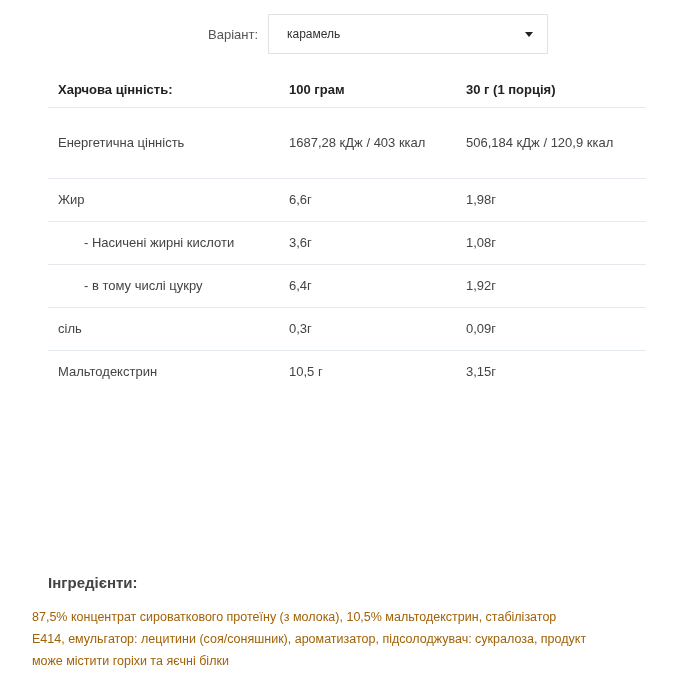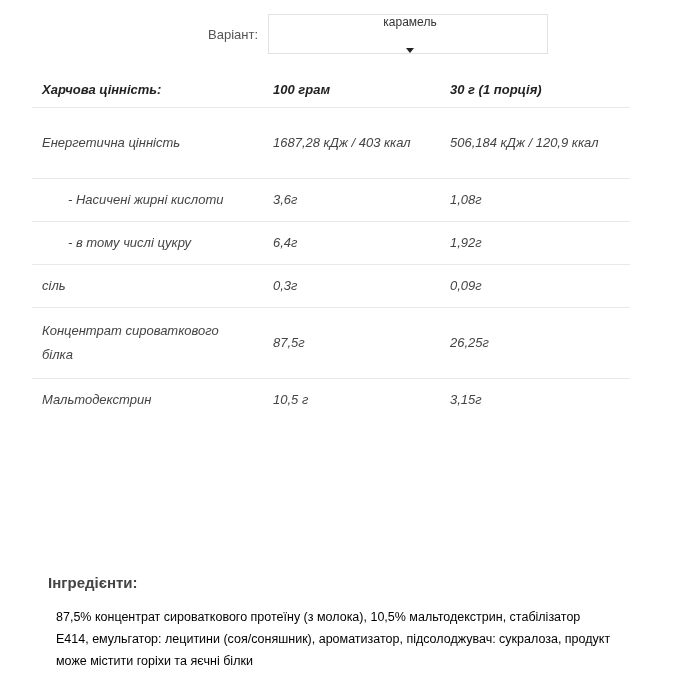--- a/index.html
+++ b/index.html
@@ -13,32 +13,32 @@
     .variant-row {
       position: absolute; left: 0; top: 14px; width: 548px; height: 40px;
       display: flex; justify-content: flex-end; align-items: center;
     }
     .variant-label {
       font-size: 13px; color: #555; margin-right: 10px;
     }
     .variant-select {
       width: 280px; height: 40px; border: 1px solid #e2e2e2; background: #fff;
       display: flex; align-items: center; justify-content: space-between;
-      padding: 0 14px 0 18px; cursor: pointer; flex-direction: column;
+      padding: 0 14px 0 18px; cursor: pointer;
     }
     .variant-value { font-size: 12px; color: #333; }
     .caret {
       width: 0; height: 0;
       border-left: 4px solid transparent; border-right: 4px solid transparent;
       border-top: 5px solid #222;
     }
 
     table.nutrition {
-      position: absolute; left: 32px; top: 72px; width: 598px;
-      border-collapse: collapse; font-size: 13px; font-style: italic;
+      position: absolute; left: 48px; top: 72px; width: 598px;
+      border-collapse: collapse; font-size: 13px;
     }
     table.nutrition th, table.nutrition td {
       text-align: left; vertical-align: middle; padding: 0 10px;
       border-bottom: 1px solid #e4e9ef;
     }
     table.nutrition th {
       height: 35px; font-weight: bold; color: #222; font-size: 13px;
     }
     table.nutrition td { height: 43px; color: #444; line-height: 24px; }
     table.nutrition tr.tall td { height: 71px; }
@@ -46,22 +46,22 @@
     .col1 { width: 231px; }
     .col2 { width: 177px; }
     .col3 { width: 190px; }
     .sub { padding-left: 36px !important; }
 
     .ingredients-title {
       position: absolute; left: 48px; top: 574px;
       font-size: 15px; font-weight: bold; color: #444; text-align: right;
     }
     .ingredients-text {
-      position: absolute; left: 56px; top: 606px; width: 560px;
-      font-size: 12.5px; line-height: 22px; color: #000000;
+      position: absolute; left: 32px; top: 606px; width: 560px;
+      font-size: 12.5px; line-height: 22px; color: #a16207;
     }
   </style>
 </head>
 <body>
 
 <div class="page">
 
   <div class="variant-row">
     <span class="variant-label">Варіант:</span>
     <div class="variant-select">
@@ -78,38 +78,38 @@
         <th class="col3">30 г (1 порція)</th>
       </tr>
     </thead>
     <tbody>
       <tr class="tall">
         <td>Енергетична цінність</td>
         <td>1687,28 кДж / 403 ккал</td>
         <td>506,184 кДж / 120,9 ккал</td>
       </tr>
       <tr>
+        <td>Жир</td>
+        <td>6,6г</td>
+        <td>1,98г</td>
+      </tr>
+      <tr>
         <td class="sub">- Насичені жирні кислоти</td>
         <td>3,6г</td>
         <td>1,08г</td>
       </tr>
       <tr>
         <td class="sub">- в тому числі цукру</td>
         <td>6,4г</td>
         <td>1,92г</td>
       </tr>
       <tr>
         <td>сіль</td>
         <td>0,3г</td>
         <td>0,09г</td>
-      </tr>
-      <tr class="tall">
-        <td style="padding-right:40px;">Концентрат сироваткового білка</td>
-        <td>87,5г</td>
-        <td>26,25г</td>
       </tr>
       <tr class="last">
         <td>Мальтодекстрин</td>
         <td>10,5 г</td>
         <td>3,15г</td>
       </tr>
     </tbody>
   </table>
 
   <div class="ingredients-title">Інгредієнти:</div>

